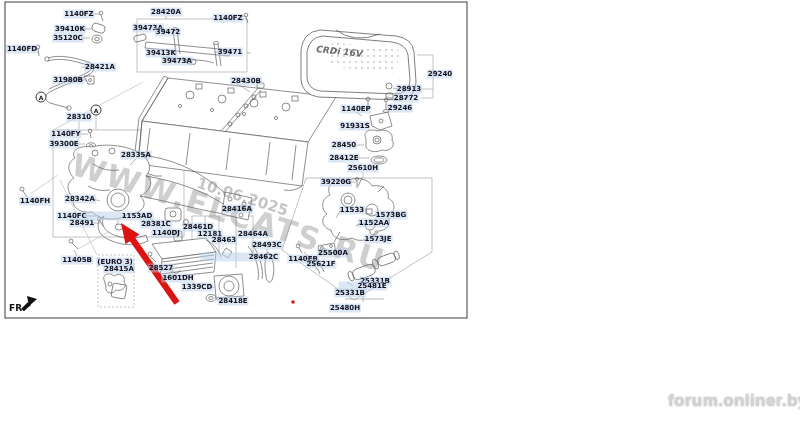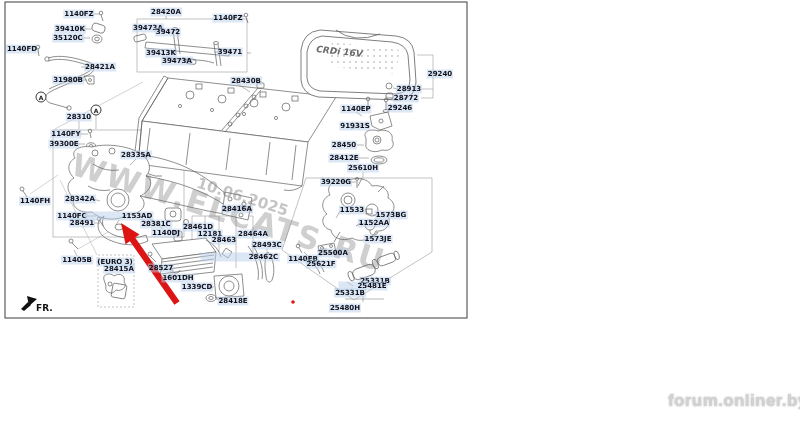--- a/index.html
+++ b/index.html
@@ -13,21 +13,21 @@
            font:bold 15px "DejaVu Sans",sans-serif;color:rgba(125,125,125,.45);
            white-space:nowrap;pointer-events:none;}
   .forum-mark{position:absolute;left:668px;top:391px;font:bold 17px "Liberation Sans",sans-serif;
               color:#d2d2d2;text-shadow:0 0 2px #a8a8a8;letter-spacing:.4px;}
   .callout{position:absolute;transform:translate(-50%,-50%);
            font:bold 7px "DejaVu Sans",sans-serif;color:#10101c;
            background:rgba(183,208,233,.5);padding:0 1px;white-space:nowrap;line-height:9px;}
   .marker{position:absolute;transform:translate(-50%,-50%);width:9px;height:9px;border:1px solid #3a3a3a;
           border-radius:50%;background:#fff;display:flex;align-items:center;justify-content:center;
           font:bold 6px "DejaVu Sans",sans-serif;color:#222;}
-  .fr-label{position:absolute;left:9px;top:303px;font:bold 9px "DejaVu Sans",sans-serif;color:#111;margin-left:27px;}
+  .fr-label{position:absolute;left:9px;top:303px;font:bold 9px "DejaVu Sans",sans-serif;color:#111;}
   .layer{position:absolute;left:0;top:0;width:800px;height:426px;}
 </style>
 </head>
 <body>
 
 <div class="stage">
 
   <svg class="art" width="800" height="426" viewBox="0 0 800 426">
     <defs>
       <pattern id="dots" width="6" height="6" patternUnits="userSpaceOnUse">

